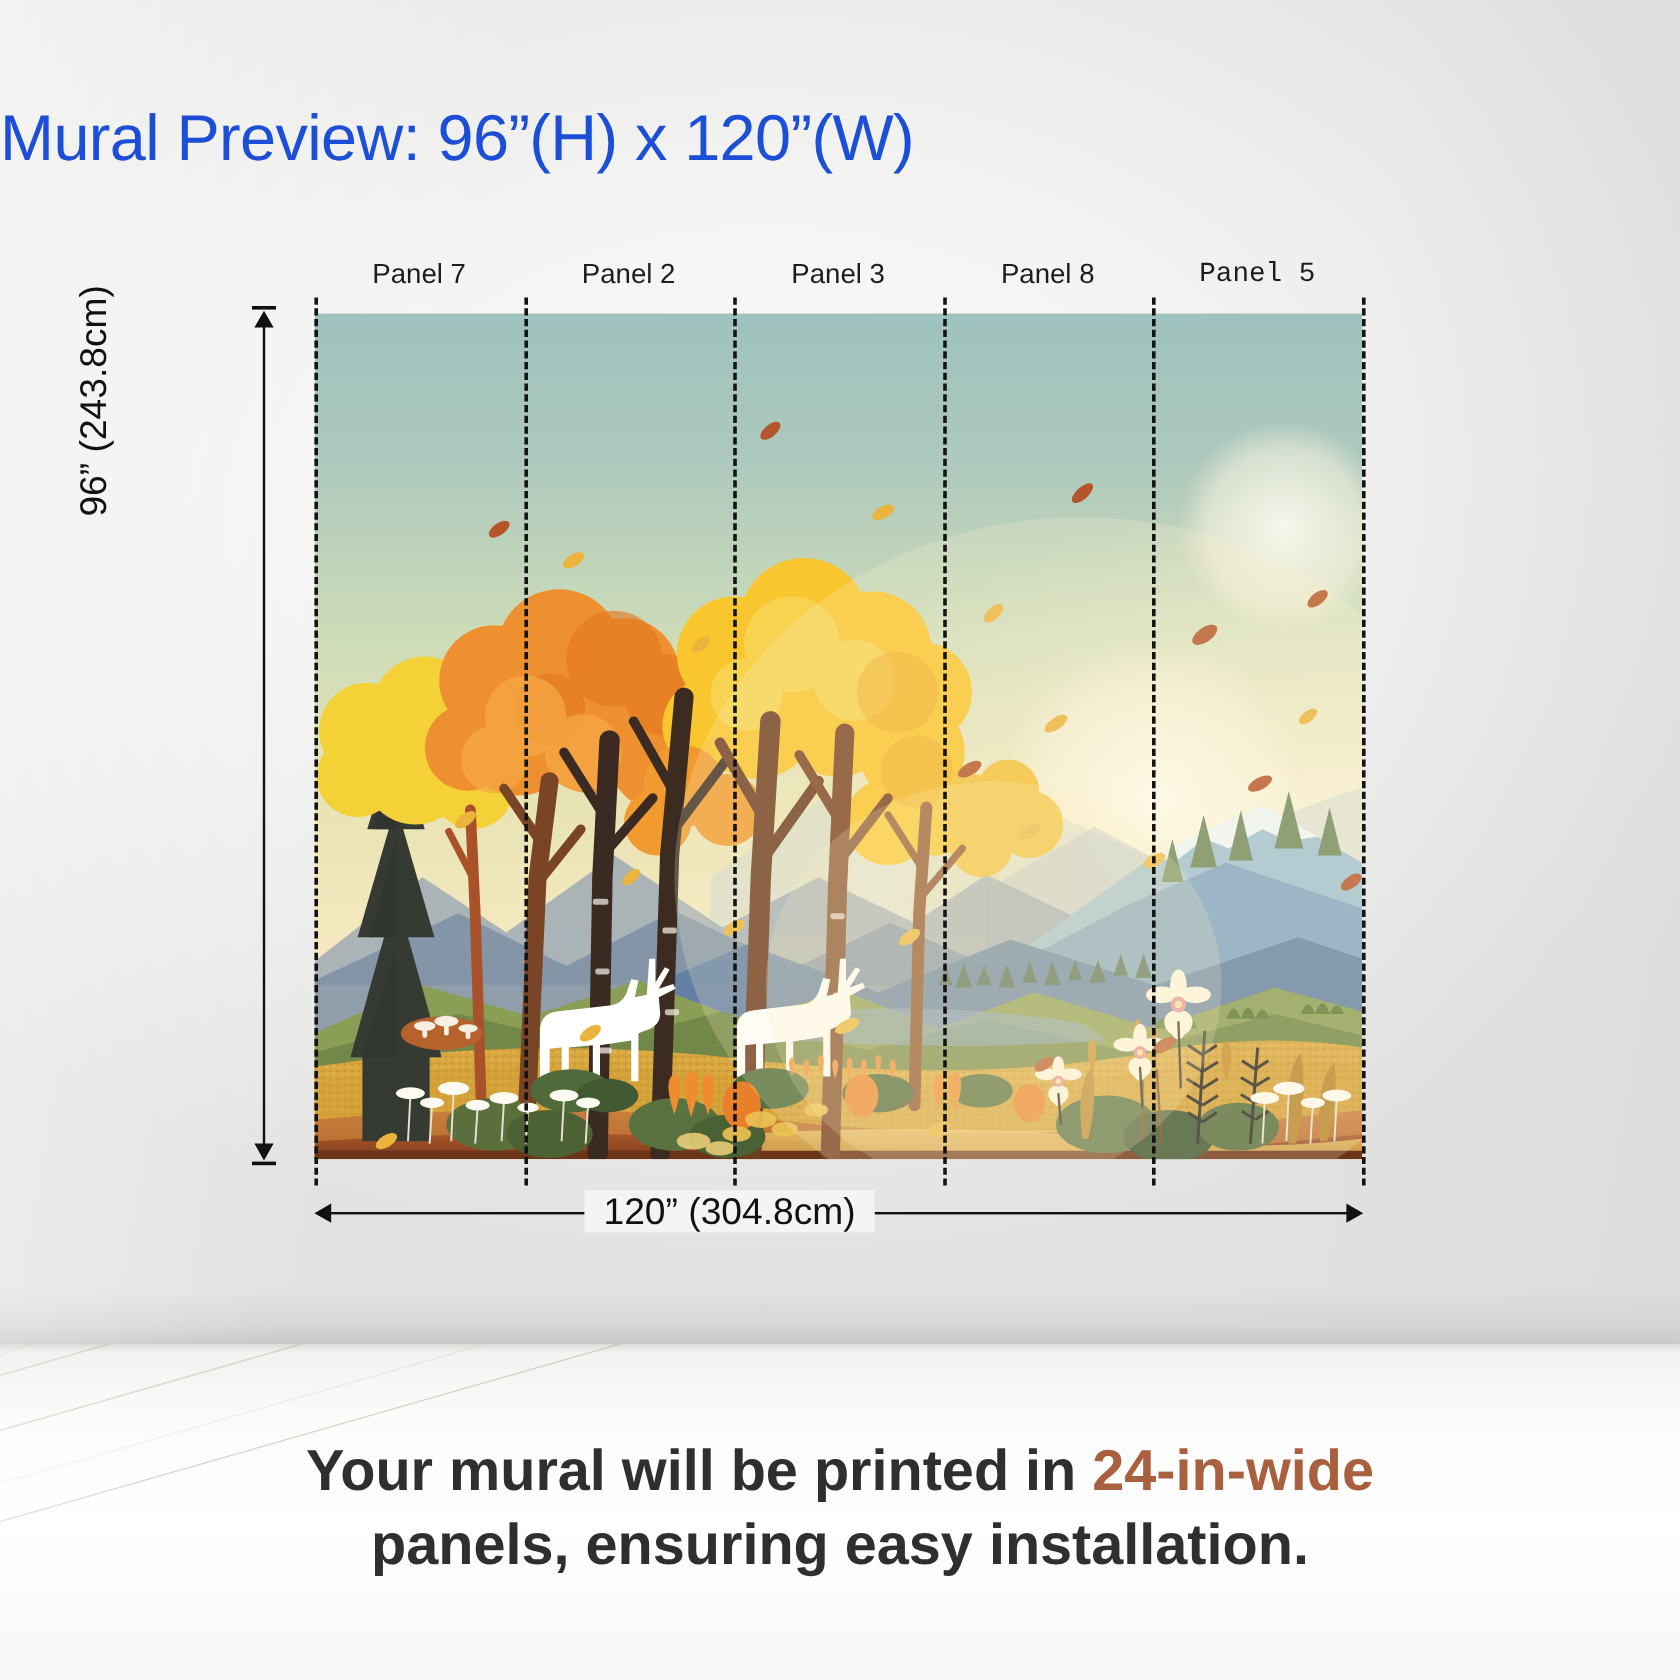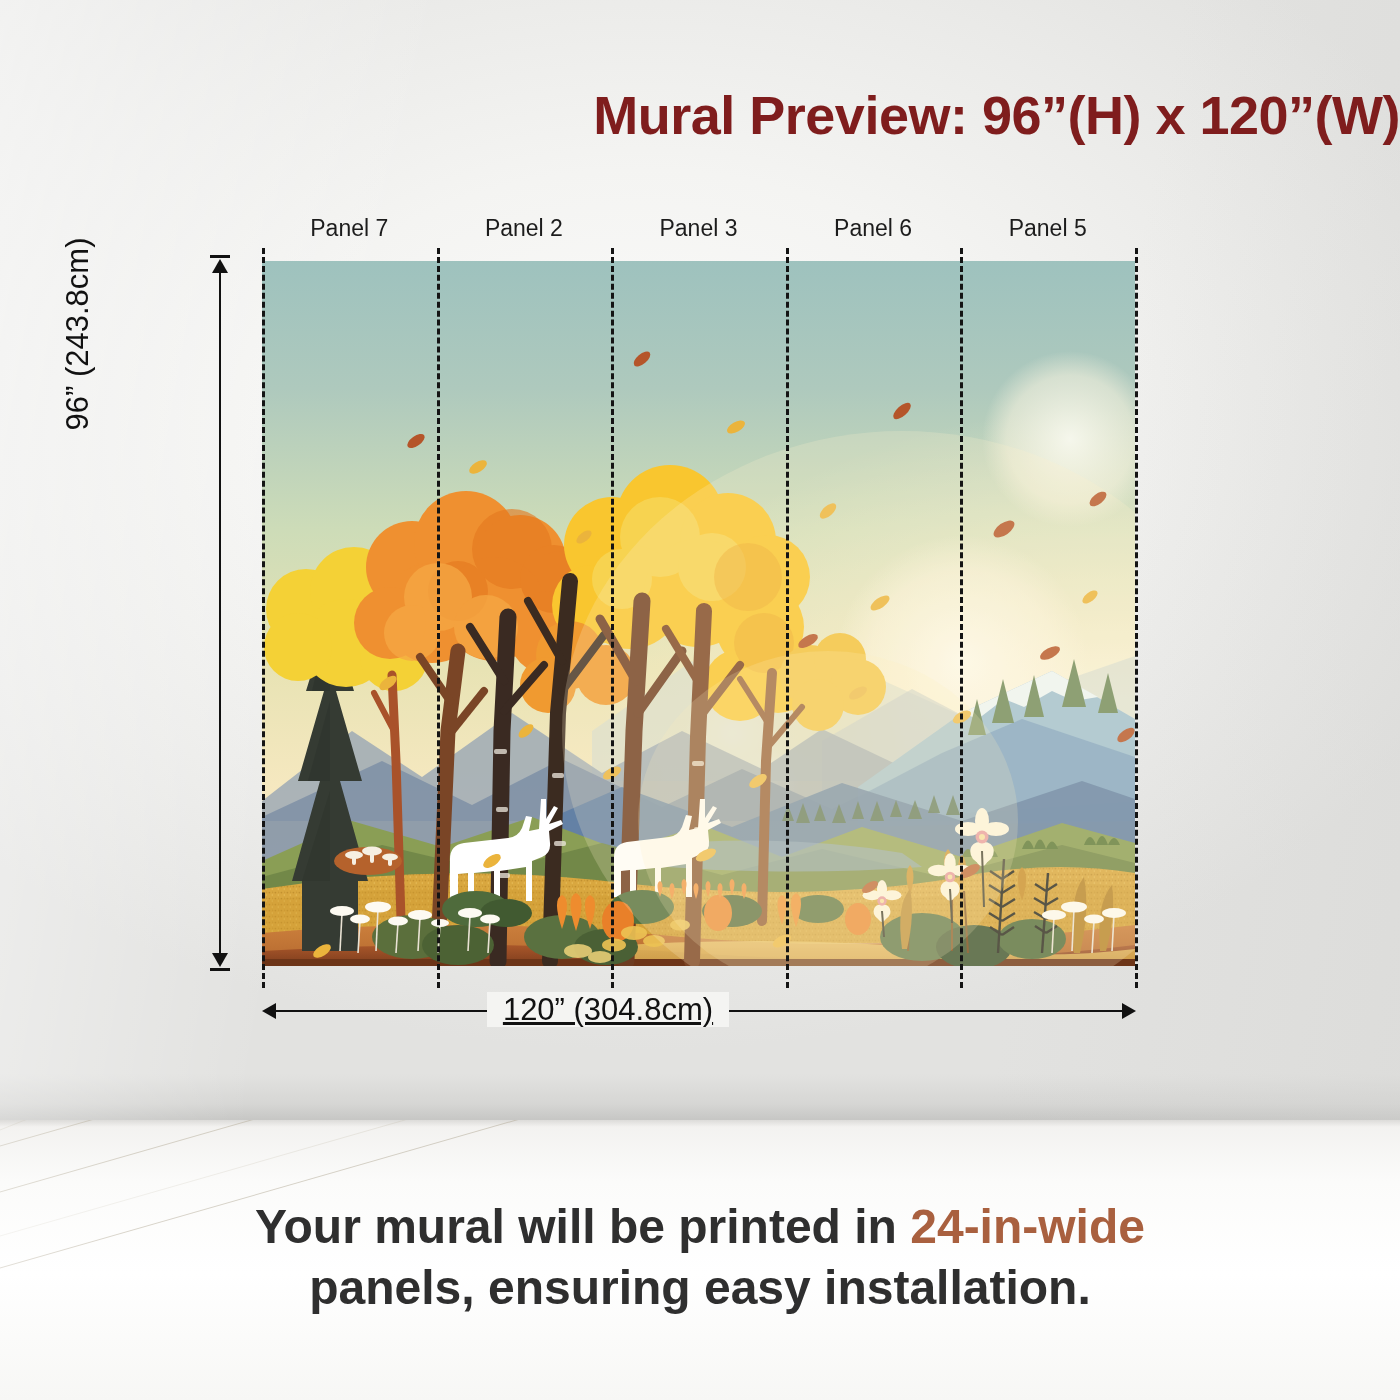--- a/index.html
+++ b/index.html
@@ -38,22 +38,22 @@
     transform-origin:left center;
   }
   #floor .plank.t{ background:linear-gradient(to right, rgba(205,200,188,0) 0%, rgba(198,192,176,.35) 40%, rgba(205,200,188,0) 100%); }
   #floor-top-edge{
     position:absolute; left:0; top:0; width:1400px; height:7px;
     background:linear-gradient(to bottom, rgba(170,170,166,.30), rgba(255,255,255,0));
   }
 
   
   #title {
-    position:absolute; left:0; top:84px; width:1400px; text-align:right;
-    font-size:54px; font-weight:bold; color:#7f1d1d;
+    position:absolute; left:0; top:84px; width:1400px; text-align:left;
+    font-size:54px; font-weight:normal; color:#1d4ed8;
     letter-spacing:-.5px;
   }
 
   
   #panel-labels { position:absolute; left:262px; top:215px; width:873px; height:34px; }
   .panel-label{
     position:absolute; top:0; text-align:center;
     font-size:23px; color:#1c1c1c; font-weight:normal;
   }
 
@@ -87,21 +87,21 @@
     font-size:31px; color:#111; white-space:nowrap;
   }
 
   #dim-h{ position:absolute; left:258px; top:996px; width:882px; height:30px; }
   #dim-h .shaft{ position:absolute; top:14px; left:12px; width:858px; height:2px; background:#111; }
   #dim-h .head{ position:absolute; top:7px; width:0;height:0; border-top:8px solid transparent; border-bottom:8px solid transparent; }
   #dim-h .head.left{ left:4px; border-right:14px solid #111; }
   #dim-h .head.right{ right:4px; border-left:14px solid #111; }
   #h-label{
     position:absolute; left:0; top:992px; width:1216px; text-align:center;
-    font-size:31px; color:#111; pointer-events:none;text-decoration:underline;
+    font-size:31px; color:#111; pointer-events:none;
   }
   #h-label span{ background:#f4f4f2; padding:0 16px; }
 
   
   #caption{
     position:absolute; left:70px; top:1196px; width:1260px; text-align:center;
     font-size:48px; font-weight:bold; color:#2f2f2f; line-height:1.28;
   }
   #caption .hl{ color:#a9603f; }
 </style>
@@ -129,22 +129,22 @@
     <div class="plank t" style="top: 210px; left: -600px; transform: rotate(-22deg);"></div>
     <div class="plank t" style="top: 252px; left: -600px; transform: rotate(-22deg);"></div>
   </div>
 
 <div id="title">Mural Preview: 96”(H) x 120”(W)</div>
 
 <div id="panel-labels">
     <div class="panel-label" style="left: 0px; width: 174.6px;">Panel 7</div>
     <div class="panel-label" style="left: 174.6px; width: 174.6px;">Panel 2</div>
     <div class="panel-label" style="left: 349.2px; width: 174.6px;">Panel 3</div>
-    <div class="panel-label" style="left: 523.8px; width: 174.6px;">Panel 6</div>
-    <div class="panel-label" style="left: 698.4px; width: 174.6px;">Panel 5</div>
+    <div class="panel-label" style="left: 523.8px; width: 174.6px;">Panel 8</div>
+    <div class="panel-label" style="left: 698.4px; width: 174.6px; font-family: Liberation Mono, monospace;">Panel 5</div>
   </div>
 
 <div id="mural">
   <div id="mural-clip">
     <svg width="873" height="705" viewBox="0 0 873 705" preserveAspectRatio="none">
       <defs>
         <linearGradient id="sky" x1="0" y1="0" x2="0" y2="1">
           <stop offset="0%" stop-color="#9ec2be"></stop>
           <stop offset="18%" stop-color="#aec9bd"></stop>
           <stop offset="38%" stop-color="#cddcb8"></stop>

